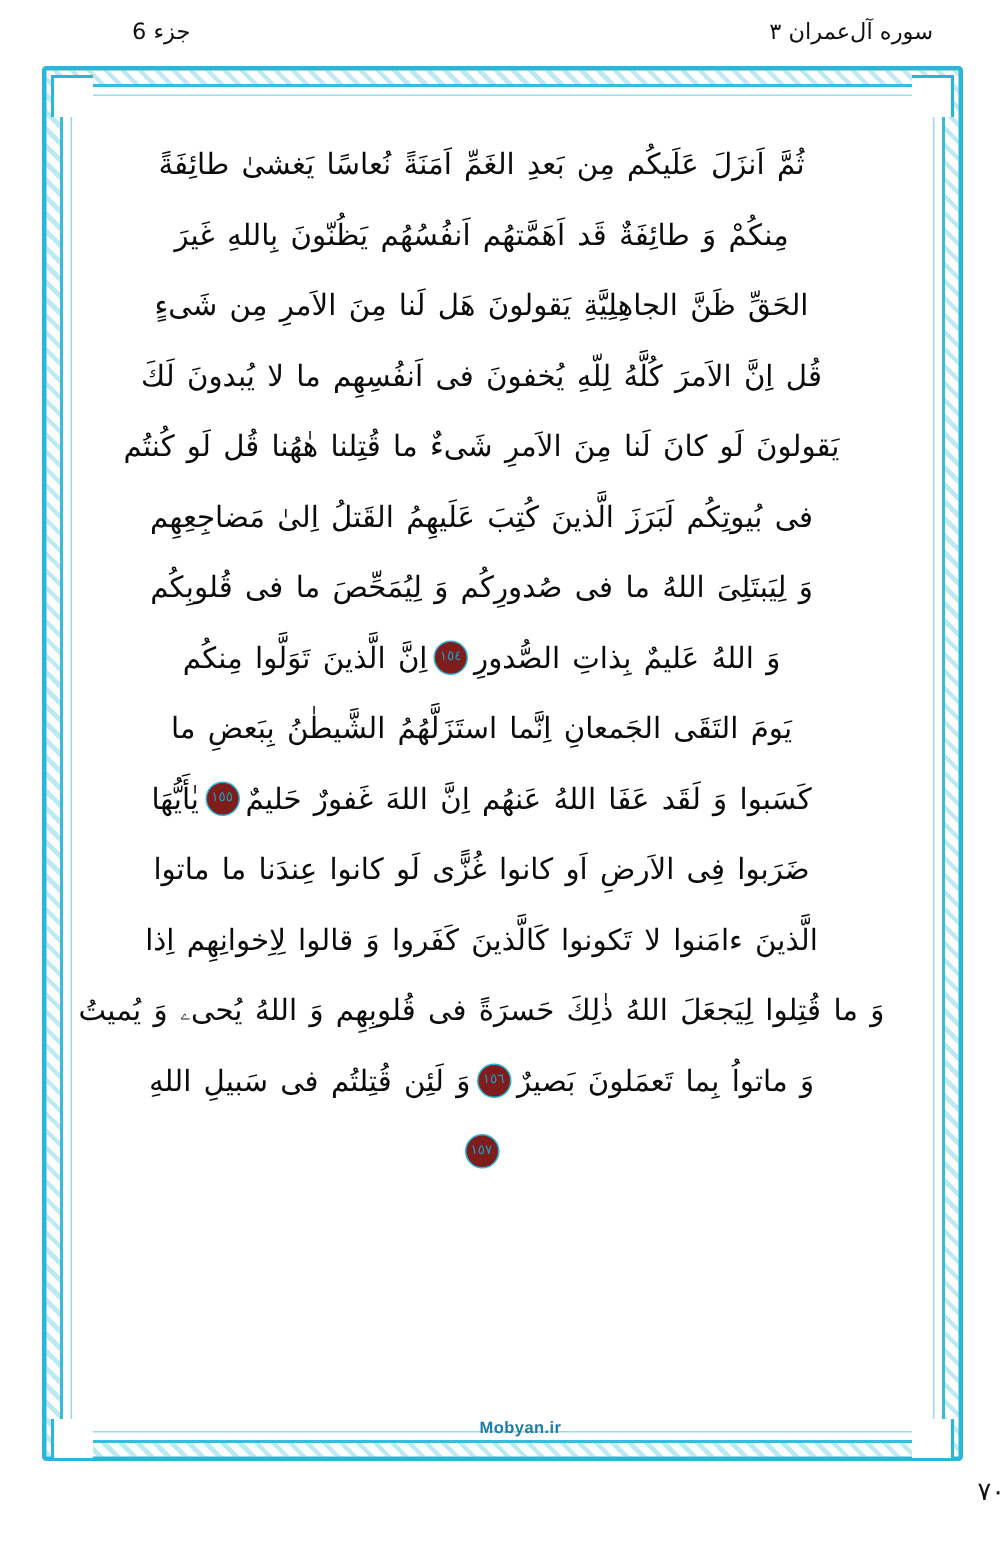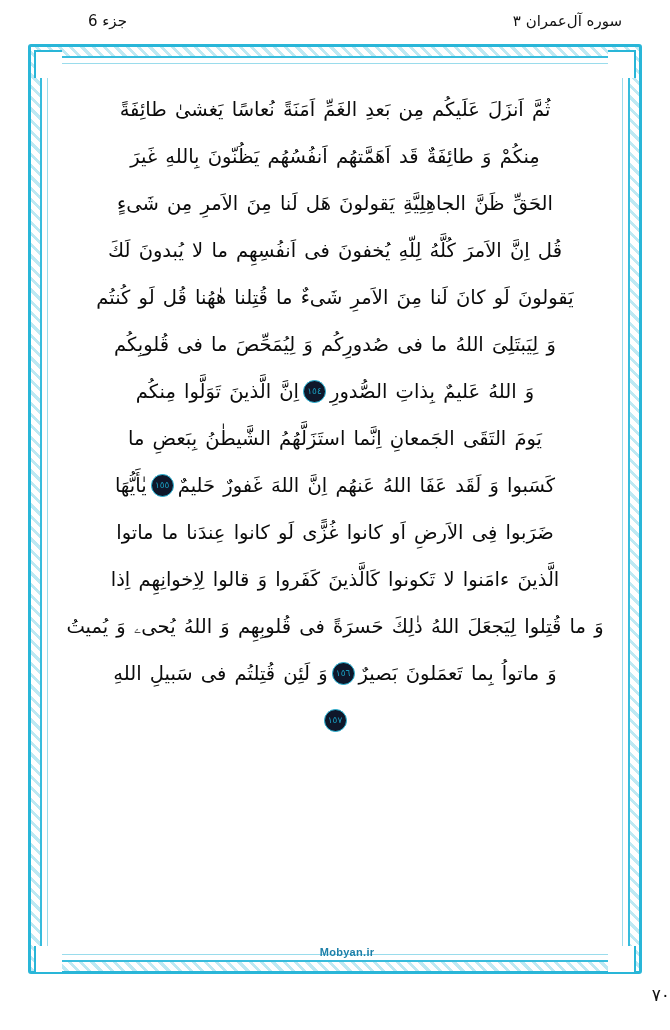--- a/index.html
+++ b/index.html
@@ -87,21 +87,21 @@
     background: #ffffff;
   }
   .corner.tl { left: 34px;  top: 50px;  border-right: none; border-bottom: none; }
   .corner.tr { right: 34px; top: 50px;  border-left: none;  border-bottom: none; }
   .corner.bl { left: 34px;  bottom: 56px; border-right: none; border-top: none; }
   .corner.br { right: 34px; bottom: 56px; border-left: none;  border-top: none; }
 
   
   .quran-body {
     position: absolute;
-    left: 58px;
+    left: 44px;
     top: 86px;
     width: 554px;
     height: 846px;
     direction: rtl;
     text-align: center;
     color: #0b0b0b;
     font-family: "DejaVu Sans", "Liberation Sans", sans-serif;
   }
   .ayah-line {
     font-size: 19.5px;
@@ -123,21 +123,21 @@
     width: 21px;
     height: 21px;
     line-height: 21px;
     border-radius: 50%;
     border: 1px solid #29b6d8;
     color: #1a9ec0;
     font-size: 9px;
     text-align: center;
     vertical-align: middle;
     margin: 0 4px;
-    background: #0f172a;
+    background: #7f1d1d;
     font-family: "DejaVu Sans", sans-serif;
   }
 
   
   .site-badge {
     position: absolute;
     left: 50%;
     transform: translateX(-50%);
     top: 946px;
     font-size: 11px;
@@ -184,20 +184,23 @@
     <div class="ayah-line">
       <span class="ln">الحَقِّ ظَنَّ الجاهِلِيَّةِ يَقولونَ هَل لَنا مِنَ الاَمرِ مِن شَىءٍ</span>
     </div>
     <div class="ayah-line">
       <span class="ln">قُل اِنَّ الاَمرَ كُلَّهُ لِلّهِ يُخفونَ فى اَنفُسِهِم ما لا يُبدونَ لَكَ</span>
     </div>
     <div class="ayah-line">
       <span class="ln">يَقولونَ لَو كانَ لَنا مِنَ الاَمرِ شَىءٌ ما قُتِلنا هٰهُنا قُل لَو كُنتُم</span>
     </div>
     <div class="ayah-line">
+      <span class="ln">فى بُيوتِكُم لَبَرَزَ الَّذينَ كُتِبَ عَلَيهِمُ القَتلُ اِلىٰ مَضاجِعِهِم</span>
+    </div>
+    <div class="ayah-line">
       <span class="ln">وَ لِيَبتَلِىَ اللهُ ما فى صُدورِكُم وَ لِيُمَحِّصَ ما فى قُلوبِكُم</span>
     </div>
     <div class="ayah-line">
       <span class="ln">وَ اللهُ عَليمٌ بِذاتِ الصُّدورِ</span>
       <span class="marker">١٥٤</span>
       <span class="ln">اِنَّ الَّذينَ تَوَلَّوا مِنكُم</span>
     </div>
     <div class="ayah-line">
       <span class="ln">يَومَ التَقَى الجَمعانِ اِنَّما استَزَلَّهُمُ الشَّيطٰنُ بِبَعضِ ما</span>
     </div>

